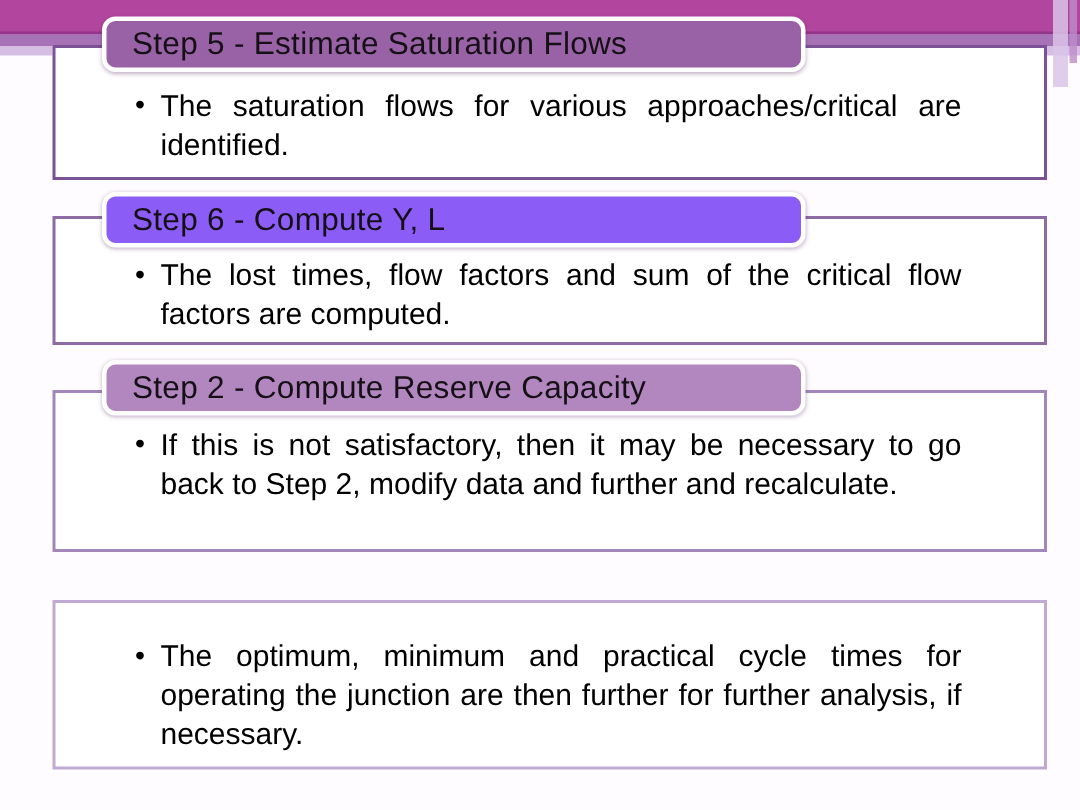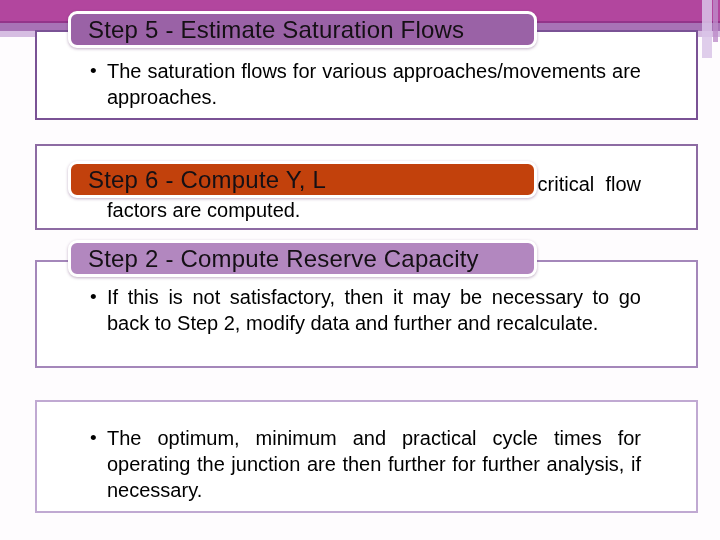--- a/index.html
+++ b/index.html
@@ -20,21 +20,21 @@
   }
   .pos-1{top:30px;height:90px;}
   .pos-2{top:144px;height:86px;}
   .pos-3{top:260px;height:108px;}
   .pos-4{top:400px;height:113px;}
   
   .step-header{
     position:absolute;left:68px;width:469px;height:37px;z-index:4;
     border:3px solid #ffffff;border-radius:9px;box-sizing:border-box;
     display:flex;align-items:center;padding-left:17px;
-    font-size:24px;color:#151015;letter-spacing:.2px;
+    font-size:21px;color:#151015;letter-spacing:.2px;
     box-shadow:0 1px 3px rgba(80,30,90,.35);
   }
   .hpos-1{top:11px;}
   .hpos-2{top:128px;}
   .hpos-3{top:240px;}
   .hpos-4{top:380px;}
   
   .bullet-item{display:flex;margin-left:53px;margin-right:55px;}
   .pos-1 .bullet-item{margin-top:26px;}
   .pos-2 .bullet-item{margin-top:25px;}
@@ -53,34 +53,34 @@
 
   <div class="top-bar" style="background-color: rgb(178, 70, 158);"></div>
   <div class="band-mid" style="background-color: rgb(168, 115, 182);"></div>
   <div class="band-light" style="background-color: rgb(214, 189, 226);"></div>
   <div class="stripe-1" style="background-color: rgb(217, 196, 231);"></div>
   <div class="stripe-2" style="background-color: rgb(189, 140, 201);"></div>
 
   <section class="step-box pos-1" style="border-color: rgb(122, 82, 149);">
     <div class="bullet-item">
       <span class="bullet-dot">•</span>
-      <p class="bullet-text">The saturation flows for various approaches/movements are approaches.</p>
+      <p class="bullet-text">The saturation flows for various approaches/critical are identified.</p>
     </div>
   </section>
   <div class="step-header hpos-1" style="background-color: rgb(154, 98, 166);">
     <span>Step 5 - Estimate Saturation Flows</span>
   </div>
 
   <section class="step-box pos-2" style="border-color: rgb(141, 107, 163);">
     <div class="bullet-item">
       <span class="bullet-dot">•</span>
       <p class="bullet-text">The lost times, flow factors and sum of the critical flow factors are computed.</p>
     </div>
   </section>
-  <div class="step-header hpos-2" style="background-color: #c2410c; margin-top: 33px;">
+  <div class="step-header hpos-2" style="background-color: #8b5cf6;">
     <span>Step 6 - Compute Y, L</span>
   </div>
 
   <section class="step-box pos-3" style="border-color: rgb(164, 135, 186);">
     <div class="bullet-item">
       <span class="bullet-dot">•</span>
       <p class="bullet-text">If this is not satisfactory, then it may be necessary to go back to Step 2, modify data and further and recalculate.</p>
     </div>
   </section>
   <div class="step-header hpos-3" style="background-color: rgb(178, 135, 191);">

